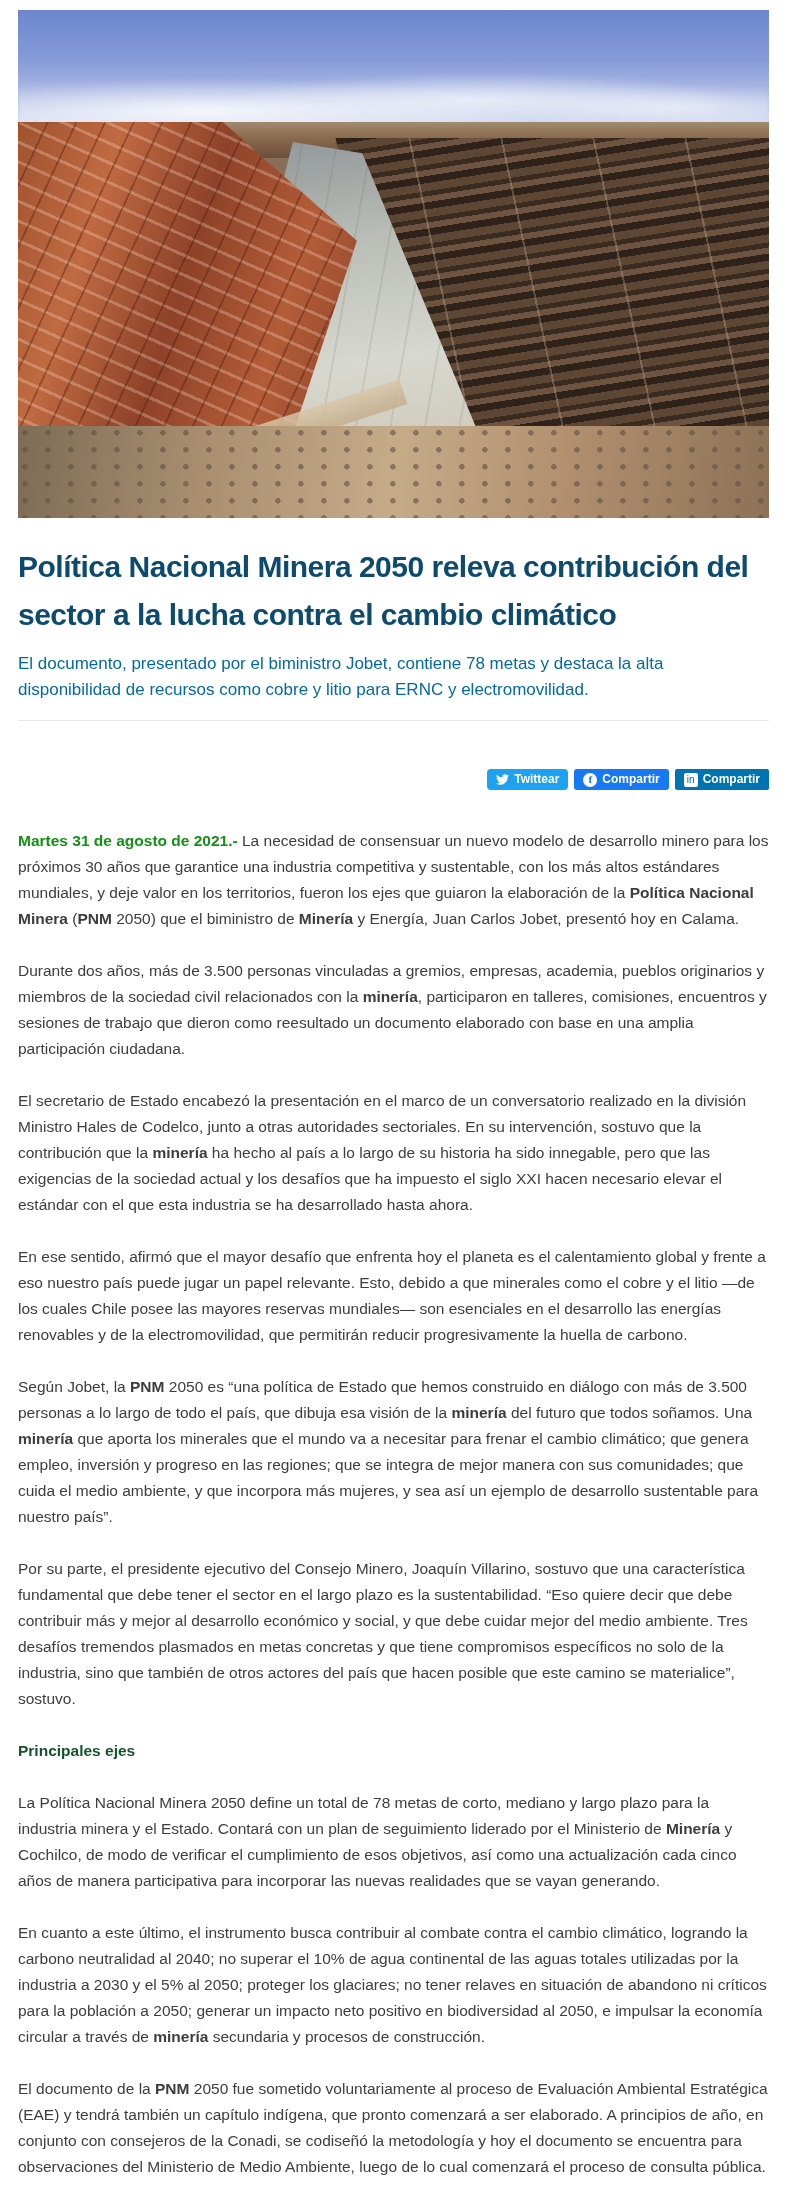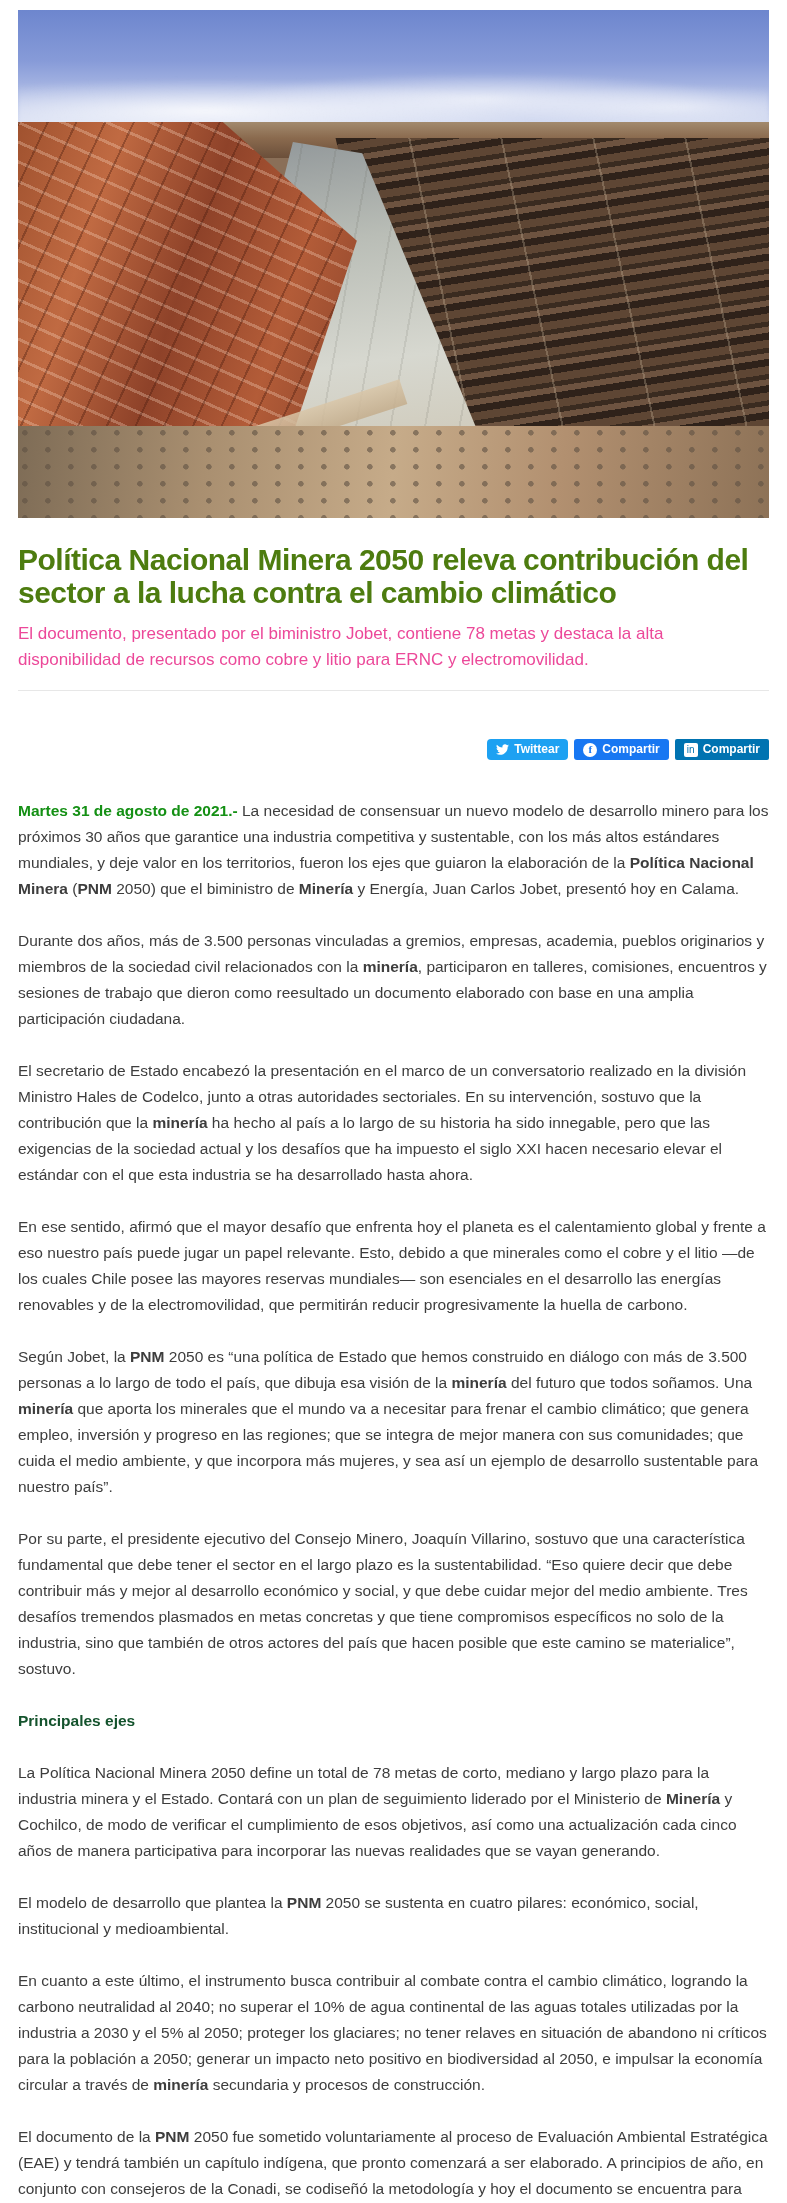--- a/index.html
+++ b/index.html
@@ -37,23 +37,23 @@
   .ph-road{position:absolute;bottom:46px;left:-40px;width:58%;height:26px;
     background:linear-gradient(#d9c6a8,#c4ad8c);transform:rotate(-18deg);opacity:.85;}
   .ph-fg{position:absolute;left:0;right:0;bottom:0;height:92px;
     background:linear-gradient(97deg,#7e6c56 0%,#a98f70 25%,#c6ab89 50%,#b29070 72%,#8d7257 100%);}
   .ph-fg::after{content:"";position:absolute;inset:0;opacity:.6;
     background-image:radial-gradient(circle at 30% 40%,#5f5143 0 2.5px,transparent 3px);
     background-size:23px 17px;}
 
   
   h1[data-name="page-title"]{
-    margin:25px 0 0 0;font-size:30px;line-height:33px;font-weight:700;
-    color:#4d7c0f;letter-spacing:-0.5px;}
-  .lede{margin:12px 0 0 0;font-size:17px;line-height:26px;color:#ec4899;}
+    margin:25px 0 0 0;font-size:30px;line-height:48px;font-weight:700;
+    color:#0c4a6e;letter-spacing:-0.5px;}
+  .lede{margin:12px 0 0 0;font-size:17px;line-height:26px;color:#0369a1;}
 
   .divider{border:none;border-top:1px solid #e7e7e7;margin:17px 0 0 0;}
 
   
   .share-row{margin-top:48px;display:flex;justify-content:flex-end;gap:6px;}
   .share-btn{display:inline-flex;align-items:center;gap:5px;height:21px;padding:0 9px;
     border:none;border-radius:3px;color:#ffffff;font-weight:700;font-size:12px;
     font-family:"Liberation Sans",sans-serif;cursor:pointer;line-height:21px;}
   .btn-twitter{background:#1da1f2;border-radius:4px;}
   .btn-facebook{background:#1877f2;}
@@ -114,18 +114,17 @@
 
   <div class="article-body" data-name="article-body">
       <p data-name="article-paragraph"><span class="b" data-name="text-segment" style="color: rgb(20, 144, 20);">Martes 31 de agosto de 2021.-</span><span data-name="text-segment"> La necesidad de consensuar un nuevo modelo de desarrollo minero para los próximos 30 años que garantice una industria competitiva y sustentable, con los más altos estándares mundiales, y deje valor en los territorios, fueron los ejes que guiaron la elaboración de la </span><span class="b" data-name="text-segment">Política Nacional Minera</span><span data-name="text-segment"> (</span><span class="b" data-name="text-segment">PNM</span><span data-name="text-segment"> 2050) que el biministro de </span><span class="b" data-name="text-segment">Minería</span><span data-name="text-segment"> y Energía, Juan Carlos Jobet, presentó hoy en Calama.</span></p>
       <p data-name="article-paragraph"><span data-name="text-segment">Durante dos años, más de 3.500 personas vinculadas a gremios, empresas, academia, pueblos originarios y miembros de la sociedad civil relacionados con la </span><span class="b" data-name="text-segment">minería</span><span data-name="text-segment">, participaron en talleres, comisiones, encuentros y sesiones de trabajo que dieron como reesultado un documento elaborado con base en una amplia participación ciudadana.</span></p>
       <p data-name="article-paragraph"><span data-name="text-segment">El secretario de Estado encabezó la presentación en el marco de un conversatorio realizado en la división Ministro Hales de Codelco, junto a otras autoridades sectoriales. En su intervención, sostuvo que la contribución que la </span><span class="b" data-name="text-segment">minería</span><span data-name="text-segment"> ha hecho al país a lo largo de su historia ha sido innegable, pero que las exigencias de la sociedad actual y los desafíos que ha impuesto el siglo XXI hacen necesario elevar el estándar con el que esta industria se ha desarrollado hasta ahora.</span></p>
       <p data-name="article-paragraph"><span data-name="text-segment">En ese sentido, afirmó que el mayor desafío que enfrenta hoy el planeta es el calentamiento global y frente a eso nuestro país puede jugar un papel relevante. Esto, debido a que minerales como el cobre y el litio —de los cuales Chile posee las mayores reservas mundiales— son esenciales en el desarrollo las energías renovables y de la electromovilidad, que permitirán reducir progresivamente la huella de carbono.</span></p>
       <p data-name="article-paragraph"><span data-name="text-segment">Según Jobet, la </span><span class="b" data-name="text-segment">PNM</span><span data-name="text-segment"> 2050 es “una política de Estado que hemos construido en diálogo con más de 3.500 personas a lo largo de todo el país, que dibuja esa visión de la </span><span class="b" data-name="text-segment">minería</span><span data-name="text-segment"> del futuro que todos soñamos. Una </span><span class="b" data-name="text-segment">minería</span><span data-name="text-segment"> que aporta los minerales que el mundo va a necesitar para frenar el cambio climático; que genera empleo, inversión y progreso en las regiones; que se integra de mejor manera con sus comunidades; que cuida el medio ambiente, y que incorpora más mujeres, y sea así un ejemplo de desarrollo sustentable para nuestro país”.</span></p>
       <p data-name="article-paragraph"><span data-name="text-segment">Por su parte, el presidente ejecutivo del Consejo Minero, Joaquín Villarino, sostuvo que una característica fundamental que debe tener el sector en el largo plazo es la sustentabilidad. “Eso quiere decir que debe contribuir más y mejor al desarrollo económico y social, y que debe cuidar mejor del medio ambiente. Tres desafíos tremendos plasmados en metas concretas y que tiene compromisos específicos no solo de la industria, sino que también de otros actores del país que hacen posible que este camino se materialice”, sostuvo.</span></p>
       <h3 data-name="section-subheading"><span class="b" data-name="text-segment">Principales ejes</span></h3>
       <p data-name="article-paragraph"><span data-name="text-segment">La Política Nacional Minera 2050 define un total de 78 metas de corto, mediano y largo plazo para la industria minera y el Estado. Contará con un plan de seguimiento liderado por el Ministerio de </span><span class="b" data-name="text-segment">Minería</span><span data-name="text-segment"> y Cochilco, de modo de verificar el cumplimiento de esos objetivos, así como una actualización cada cinco años de manera participativa para incorporar las nuevas realidades que se vayan generando.</span></p>
-      <p data-name="article-paragraph"><span data-name="text-segment">El modelo de desarrollo que plantea la </span><span class="b" data-name="text-segment">PNM</span><span data-name="text-segment"> 2050 se sustenta en cuatro pilares: económico, social, institucional y medioambiental.</span></p>
       <p data-name="article-paragraph"><span data-name="text-segment">En cuanto a este último, el instrumento busca contribuir al combate contra el cambio climático, logrando la carbono neutralidad al 2040; no superar el 10% de agua continental de las aguas totales utilizadas por la industria a 2030 y el 5% al 2050; proteger los glaciares; no tener relaves en situación de abandono ni críticos para la población a 2050; generar un impacto neto positivo en biodiversidad al 2050, e impulsar la economía circular a través de </span><span class="b" data-name="text-segment">minería</span><span data-name="text-segment"> secundaria y procesos de construcción.</span></p>
       <p data-name="article-paragraph"><span data-name="text-segment">El documento de la </span><span class="b" data-name="text-segment">PNM</span><span data-name="text-segment"> 2050 fue sometido voluntariamente al proceso de Evaluación Ambiental Estratégica (EAE) y tendrá también un capítulo indígena, que pronto comenzará a ser elaborado. A principios de año, en conjunto con consejeros de la Conadi, se codiseñó la metodología y hoy el documento se encuentra para observaciones del Ministerio de Medio Ambiente, luego de lo cual comenzará el proceso de consulta pública.</span></p>
     </div>
 
 </div>
 
 </body></html>

